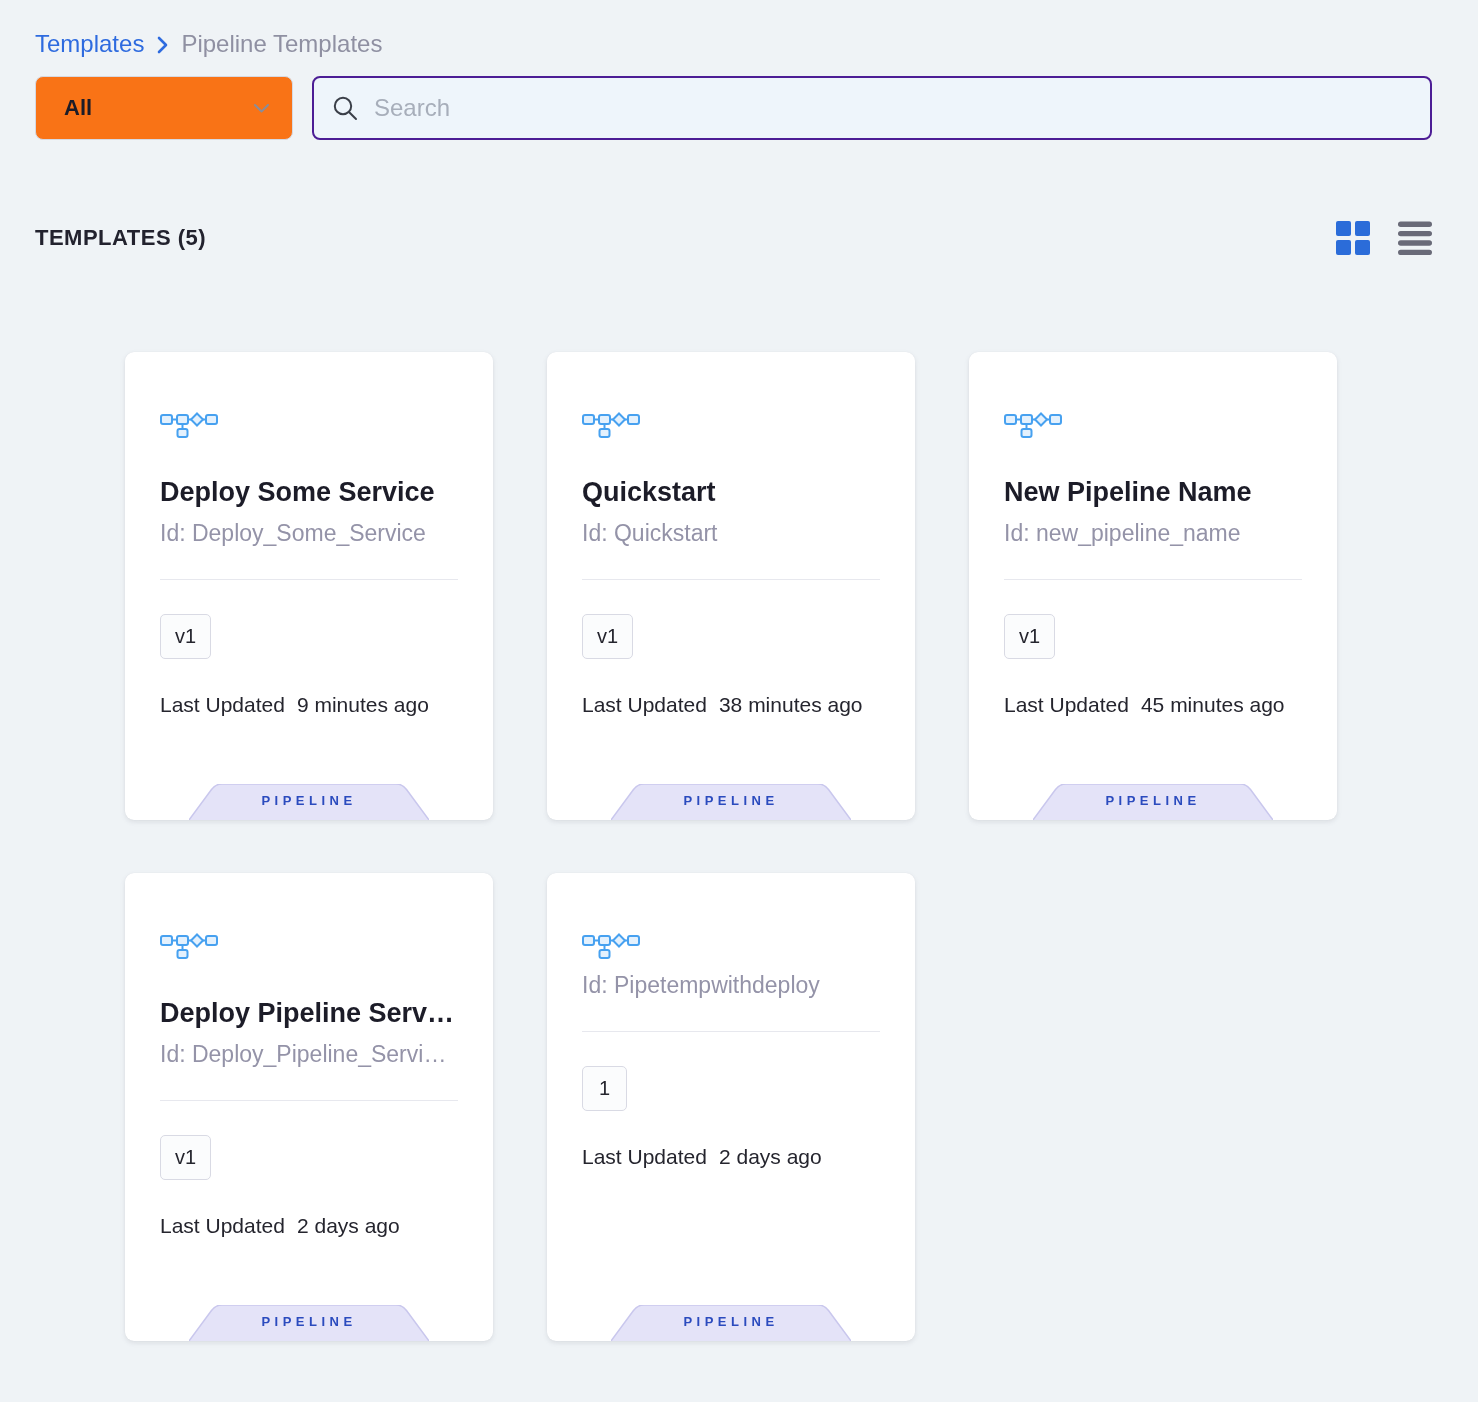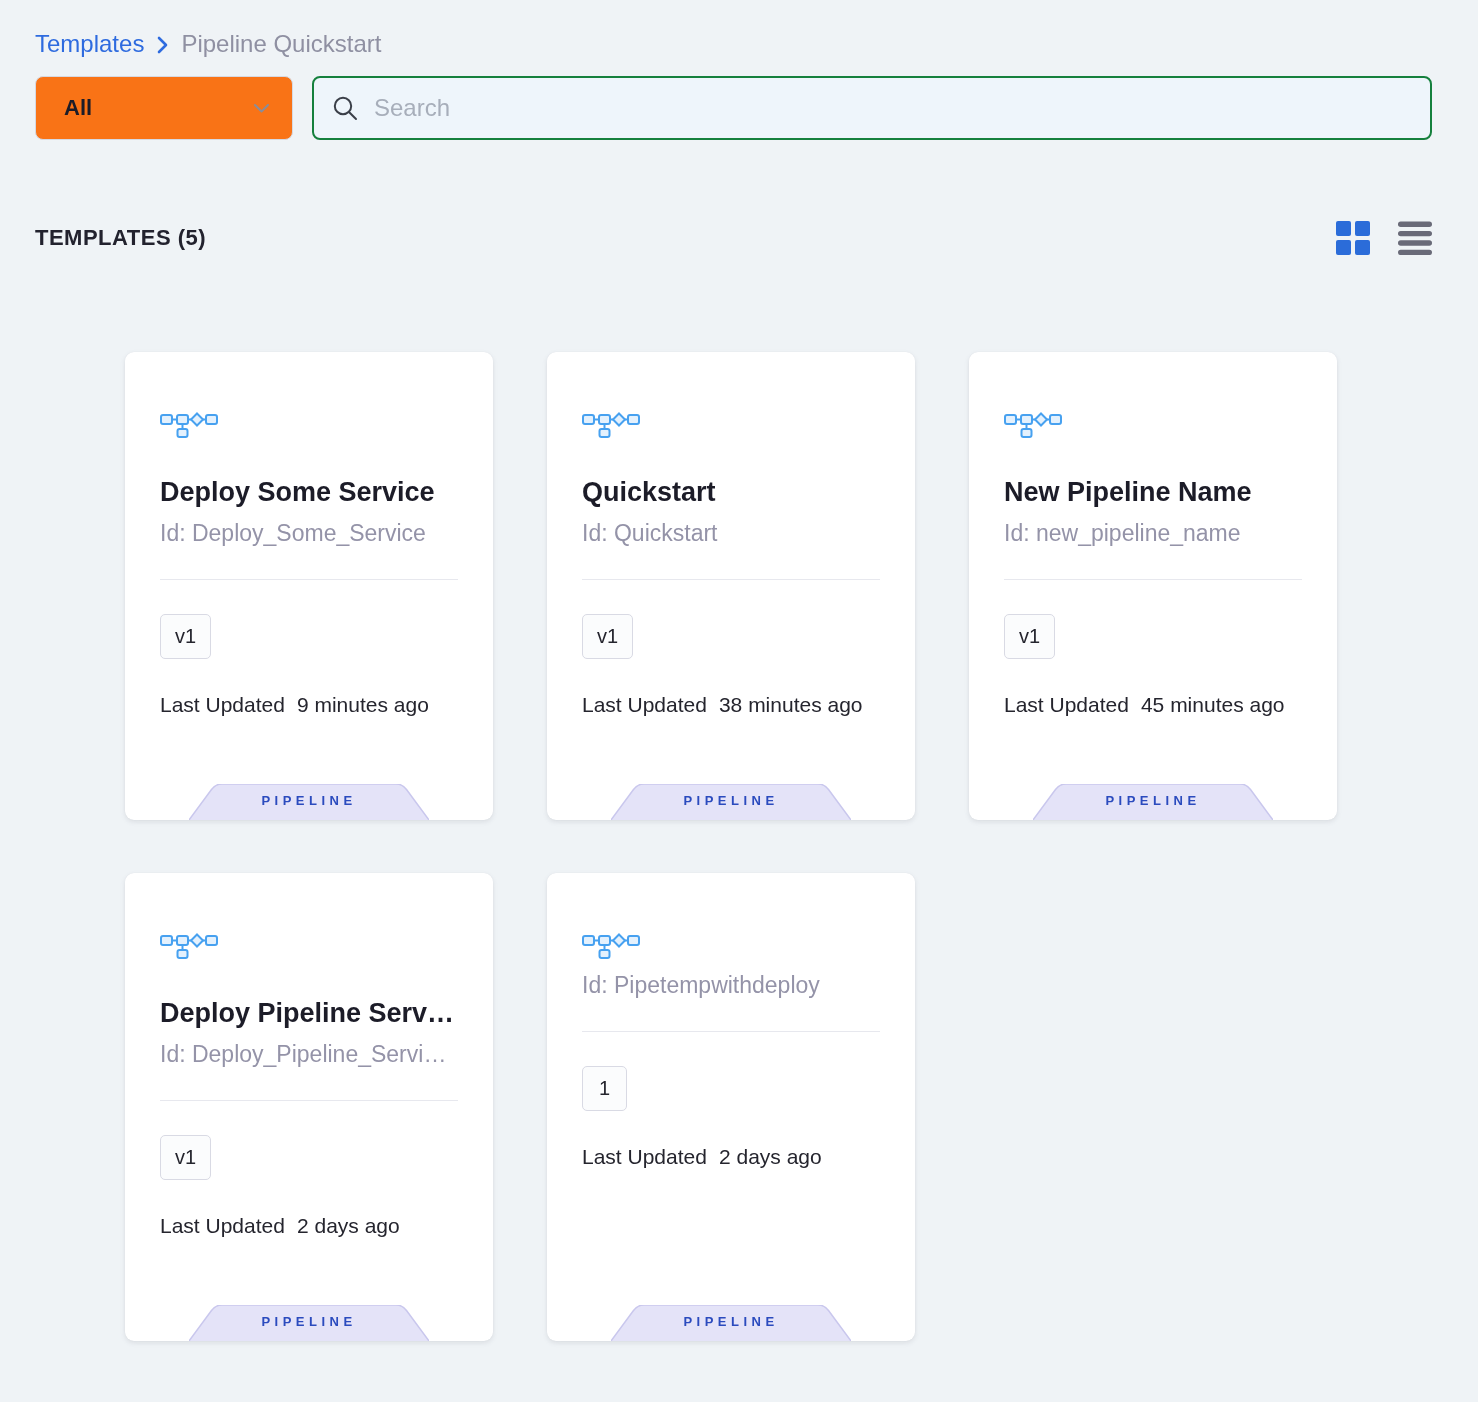--- a/index.html
+++ b/index.html
@@ -22,21 +22,21 @@
   .filter-row { display:flex; gap:19px; margin-top:16px; }
   .scope-dropdown {
     width:258px; height:64px; background:#f97316;
     border:1px solid #D6D9E2; border-radius:8px;
     display:flex; align-items:center; justify-content:space-between;
     padding:0 22px 0 28px; cursor:pointer;gap:28px;
   }
   .scope-value { font-size:22px; font-weight:bold; color:#1C1C28; }
   .search-box {
     flex:1; height:64px; background:#EEF5FB;
-    border:2px solid #15803d; border-radius:8px;
+    border:2px solid #4c1d95; border-radius:8px;
     display:flex; align-items:center; padding:0 18px; gap:15px;
   }
   .search-box input {
     flex:1; border:none; outline:none; background:transparent;
     font-size:24px; color:#333; font-family:inherit;
   }
   .search-box input::placeholder { color:#A7AEBA; }
 
   
   .section-row { margin-top:80px; display:flex; align-items:center; justify-content:space-between; height:36px;text-align:center; }
@@ -86,21 +86,21 @@
 
 <div class="page">
 
   <div class="breadcrumb">
     <span class="crumb-link">Templates</span>
     <span class="crumb-sep">
       <svg width="13" height="20" viewBox="0 0 13 20">
           <path d="M3 3 L10 10 L3 17" fill="none" stroke="#2E6BDF" stroke-width="2.6" stroke-linecap="round" stroke-linejoin="round"></path>
         </svg>
     </span>
-    <span class="crumb-current">Pipeline Quickstart</span>
+    <span class="crumb-current">Pipeline Templates</span>
   </div>
 
   <div class="filter-row">
     <div class="scope-dropdown">
       <span class="scope-value">All</span>
       <span style="display:flex;">
         <svg width="17" height="11" viewBox="0 0 17 11">
             <path d="M2 2 L8.5 8.5 L15 2" fill="none" stroke="#8A8D99" stroke-width="2" stroke-linecap="round" stroke-linejoin="round"></path>
           </svg>
       </span>

